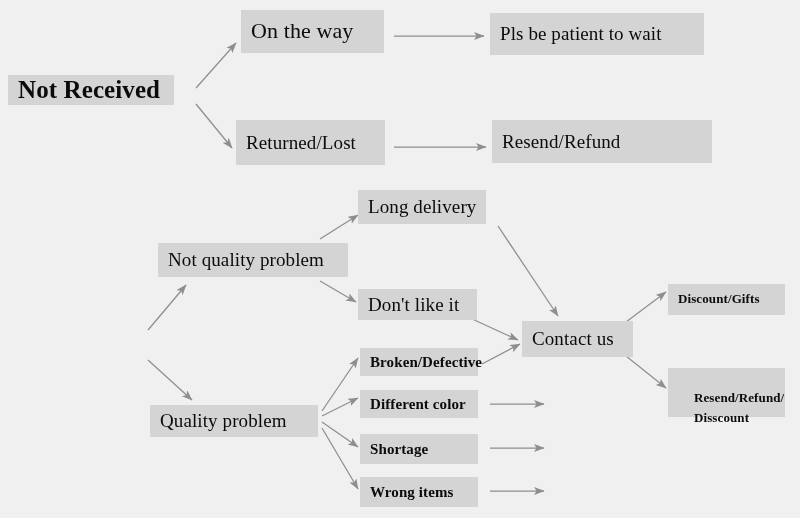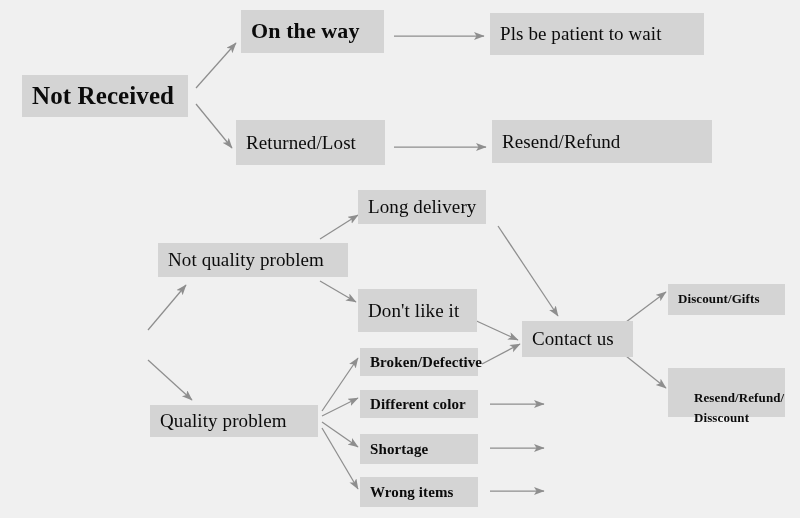--- a/index.html
+++ b/index.html
@@ -35,21 +35,21 @@
     box-sizing: border-box;
     font-family: "Liberation Serif", "DejaVu Serif", serif;
     line-height: 1.12;
     white-space: pre-line;
     letter-spacing: 0.1px;
   }
   .node.pad {
     padding-left: 10px;
   }
   .n-xl { font-size: 25px; font-weight: 700; }
-  .n-lg { font-size: 22px; font-weight: 700; }
+  .n-lg { font-size: 22px; font-weight: 400; }
   .n-md { font-size: 19px; font-weight: 500; }
   .n-sm { font-size: 15px; font-weight: 600; }
   .n-xs { font-size: 13px; font-weight: 600; }
   .two-line {
     display: block;
     padding-top: 5px;
     padding-left: 26px;
     line-height: 1.55;
   }
 </style>
@@ -101,36 +101,36 @@
       <line x1="490" y1="448" x2="544" y2="448"></line>
 
       <line x1="490" y1="491" x2="544" y2="491"></line>
 
       <line x1="626" y1="322" x2="666" y2="292"></line>
 
       <line x1="626" y1="356" x2="666" y2="388"></line>
     </g>
   </svg>
 
-  <div class="node pad n-xl" style="left:22px; top:75px; width:166px; height:42px;">Not Received</div>
+  <div class="node pad n-xl" style="left:8px; top:75px; width:166px; height:30px;">Not Received</div>
 
   <div class="node pad n-lg" style="left:241px; top:10px; width:143px; height:43px;">On the way</div>
 
   <div class="node pad n-md" style="left:490px; top:13px; width:214px; height:42px;text-align:right;">Pls be patient to wait</div>
 
   <div class="node pad n-md" style="left:236px; top:120px; width:149px; height:45px;">Returned/Lost</div>
 
   <div class="node pad n-md" style="left:492px; top:120px; width:220px; height:43px;">Resend/Refund</div>
 
 
   <div class="node pad n-md" style="left:158px; top:243px; width:190px; height:34px;">Not quality problem</div>
 
   <div class="node pad n-md" style="left:358px; top:190px; width:128px; height:34px;">Long delivery</div>
 
-  <div class="node pad n-md" style="left:358px; top:289px; width:119px; height:43px;">Don't like it</div>
+  <div class="node pad n-md" style="left:358px; top:289px; width:119px; height:31px;">Don't like it</div>
 
   <div class="node pad n-md" style="left:150px; top:405px; width:168px; height:32px;">Quality problem</div>
 
   <div class="node pad n-sm" style="left:360px; top:348px; width:118px; height:28px;">Broken/Defective</div>
 
   <div class="node pad n-sm" style="left:360px; top:390px; width:118px; height:28px;">Different color</div>
 
   <div class="node pad n-sm" style="left:360px; top:434px; width:118px; height:30px;">Shortage</div>
 
   <div class="node pad n-sm" style="left:360px; top:477px; width:118px; height:30px;">Wrong items</div>

